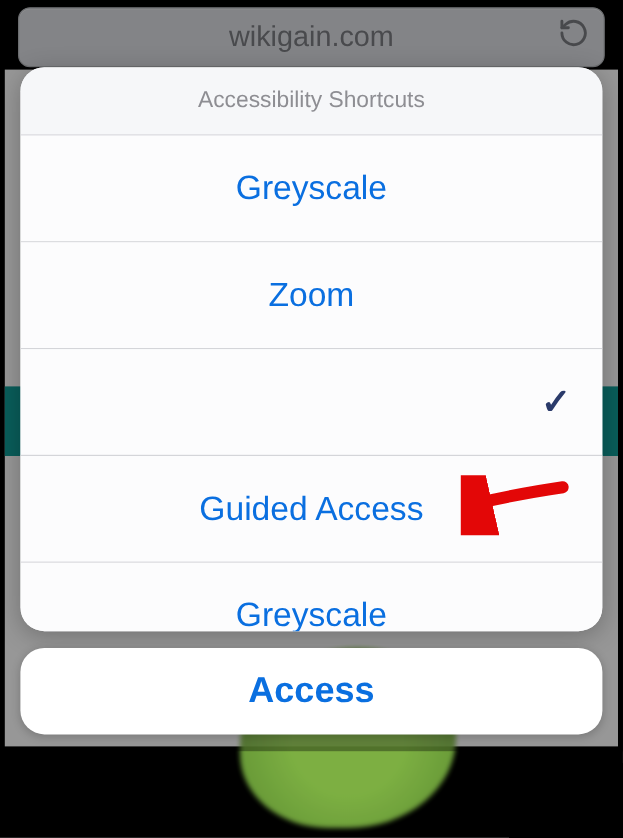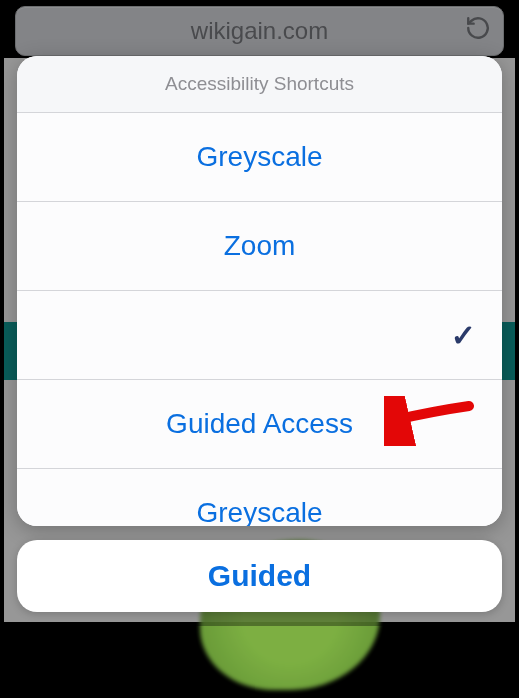--- a/index.html
+++ b/index.html
@@ -178,21 +178,21 @@
     </div>
     <div class="sheet-item">
       <span>Guided Access</span>
     </div>
     <div class="sheet-item">
       <span>Greyscale</span>
     </div>
   </div>
 
   <div class="cancel-btn">
-    <span>Guided</span>
+    <span>Access</span>
   </div>
 
   <svg class="arrow" style="left:384px; top:396px;" width="90" height="50" viewBox="0 0 90 50">
     <defs>
       <marker id="ah" markerWidth="12" markerHeight="12" refX="2" refY="6" orient="auto">
         <path d="M0,0 L12,6 L0,12 Z" fill="#e30707"></path>
       </marker>
     </defs>
     <path d="M85,10 Q50,15 6,25" stroke="#e30707" stroke-width="10" fill="none" stroke-linecap="round" marker-end="url(#ah)"></path>
   </svg>

